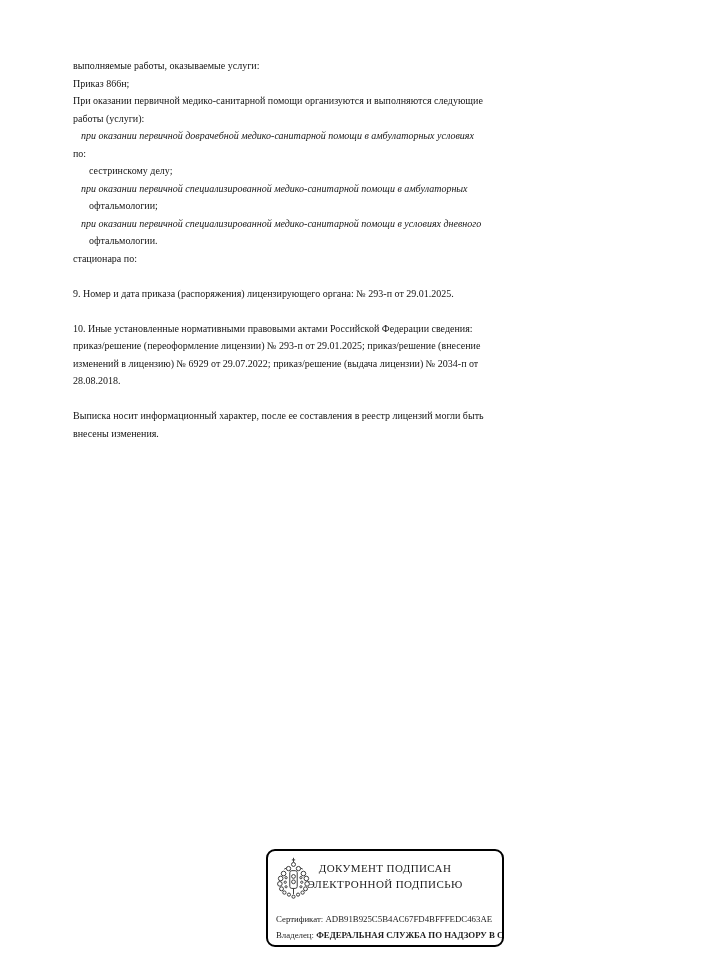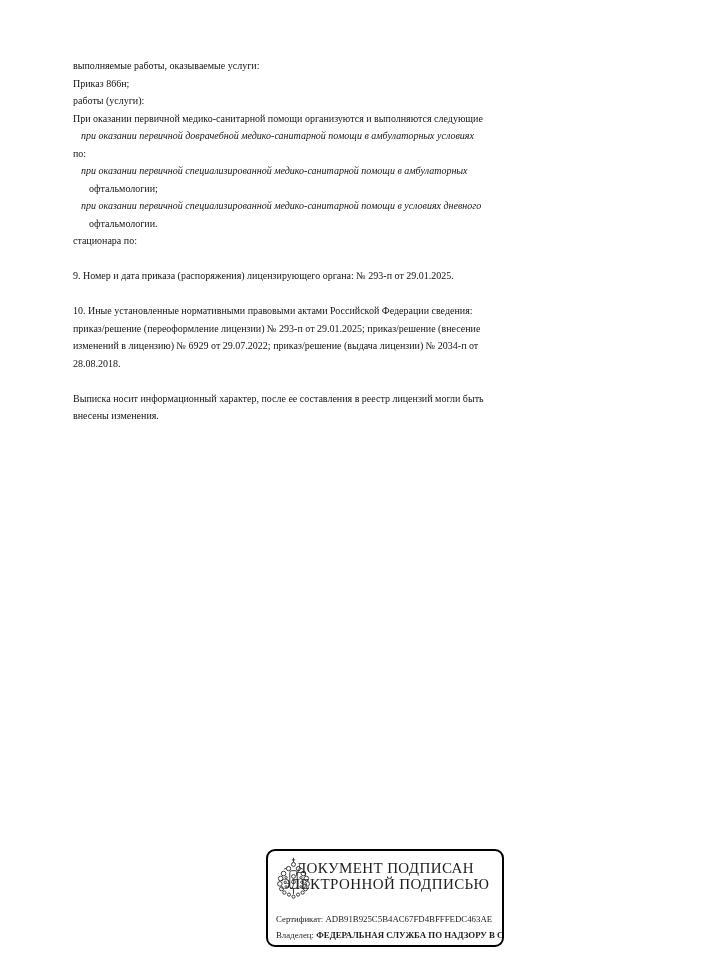--- a/index.html
+++ b/index.html
@@ -40,21 +40,21 @@
     position: absolute;
     left: 7px;
     top: 6px;
   }
   .stamp-header {
     position: absolute;
     top: 9px;
     left: 0;
     right: 0;
     text-align: center;
-    font-size: 15px;
+    font-size: 11px;
     letter-spacing: 0.4px;
     line-height: 16px;
     color: #1d1d1d;
   }
   .stamp-details {
     position: absolute;
     top: 61px;
     left: 8px;
     right: 0;
     font-size: 8.8px;
@@ -66,24 +66,25 @@
   .stamp-details .bold { font-weight: bold; }
 </style>
 </head>
 <body>
 
 <div class="page">
 
   <div class="doc-text">
       <div class="doc-line indent-0">выполняемые работы, оказываемые услуги:</div>
       <div class="doc-line indent-0">Приказ 866н;</div>
+      <div class="doc-line indent-0">При оказании первичной медико-санитарной помощи организуются и выполняются следующие</div>
       <div class="doc-line indent-0">работы (услуги):</div>
-      <div class="doc-line indent-0">При оказании первичной медико-санитарной помощи организуются и выполняются следующие</div>
       <div class="doc-line indent-1">при оказании первичной доврачебной медико-санитарной помощи в амбулаторных условиях</div>
       <div class="doc-line indent-0">по:</div>
+      <div class="doc-line indent-2">сестринскому делу;</div>
       <div class="doc-line indent-1">при оказании первичной специализированной медико-санитарной помощи в амбулаторных</div>
       <div class="doc-line indent-2">офтальмологии;</div>
       <div class="doc-line indent-1">при оказании первичной специализированной медико-санитарной помощи в условиях дневного</div>
       <div class="doc-line indent-2">офтальмологии.</div>
       <div class="doc-line indent-0">стационара по:</div>
       <div class="doc-line indent-0">&nbsp;</div>
       <div class="doc-line indent-0">9. Номер и дата приказа (распоряжения) лицензирующего органа: № 293-п от 29.01.2025.</div>
       <div class="doc-line indent-0">&nbsp;</div>
       <div class="doc-line indent-0">10. Иные установленные нормативными правовыми актами Российской Федерации сведения:</div>
       <div class="doc-line indent-0">приказ/решение (переоформление лицензии) № 293-п от 29.01.2025; приказ/решение (внесение</div>

